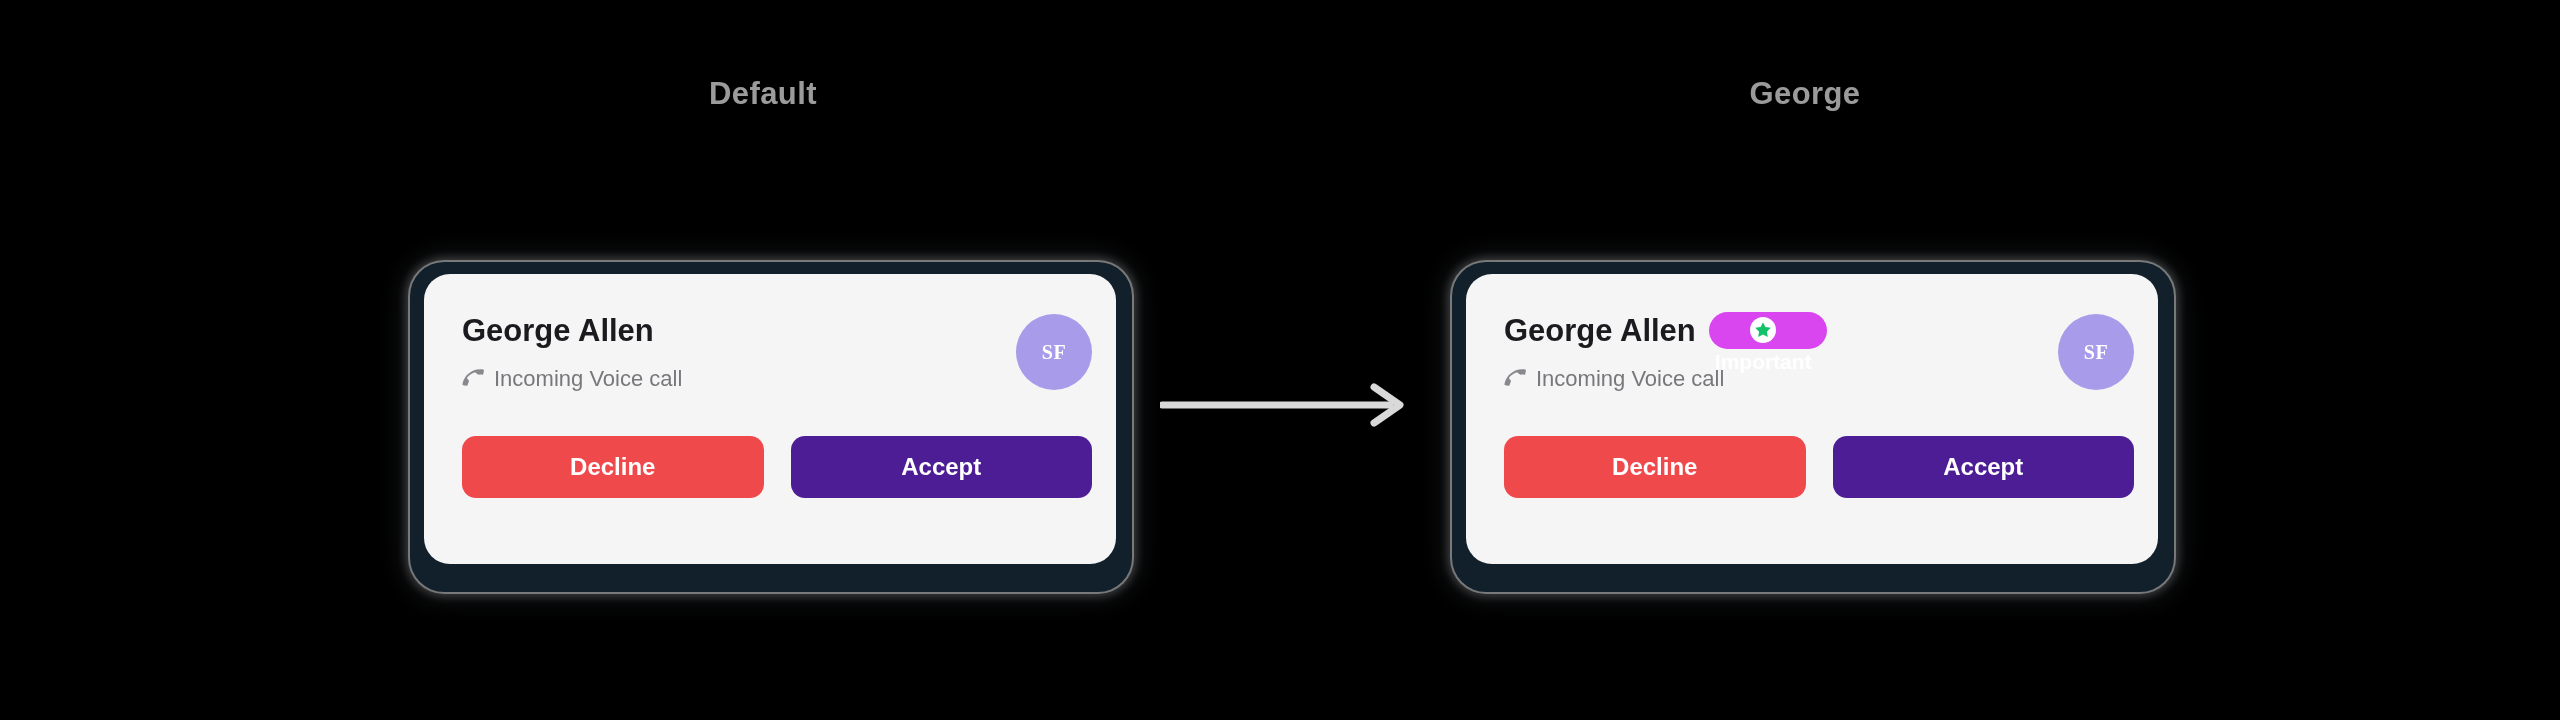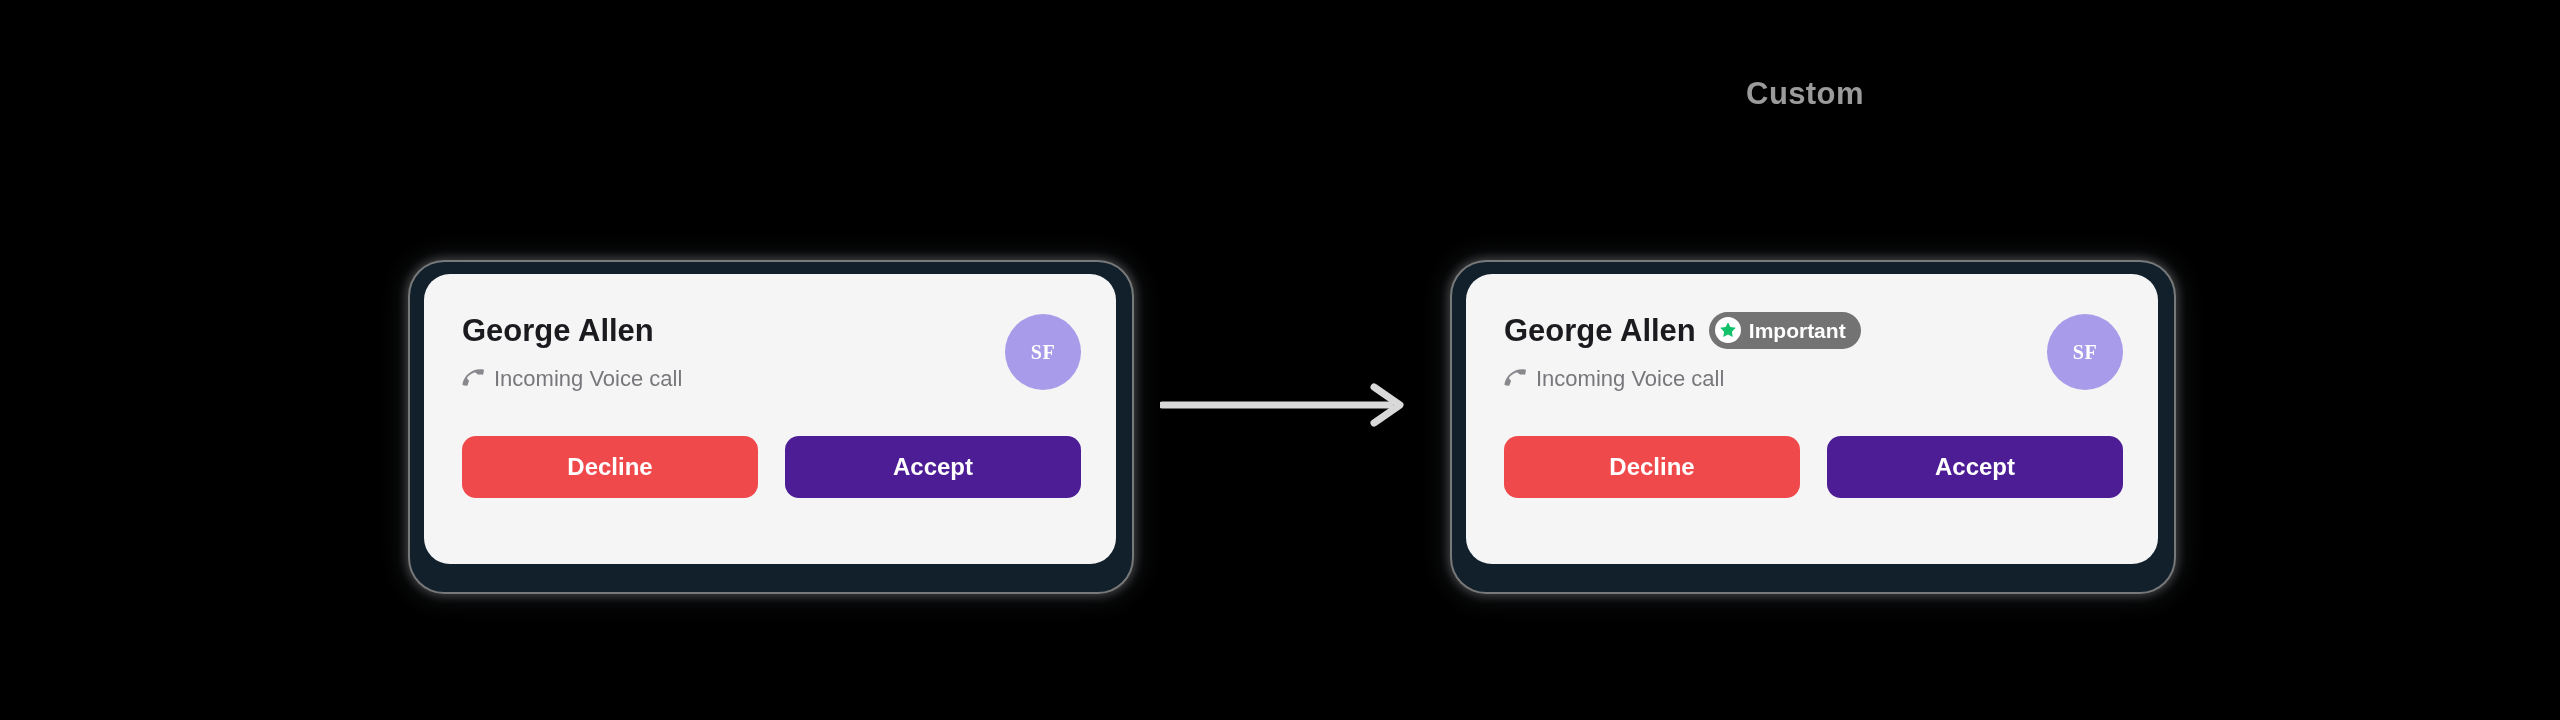--- a/index.html
+++ b/index.html
@@ -57,21 +57,21 @@
   
   .card {
     position: absolute;
     left: 0;
     top: 0;
     width: 692px;
     height: 290px;
     margin: 12px 0 0 14px;
     border-radius: 26px;
     background: #f5f5f5;
-    padding: 36px 35px 30px 38px;
+    padding: 36px 24px 30px 38px;
   }
 
   .card-top {
     position: relative;
     height: 108px;
   }
 
   .title-row {
     display: flex;
     align-items: center;
@@ -85,24 +85,25 @@
     color: #1b1b1f;
     line-height: 1;
     white-space: nowrap;
   }
 
   
   .badge {
     display: inline-flex;
     align-items: center;
     gap: 8px;
-    background: #737373;
+    background: #d946ef;
     border-radius: 999px;
     padding: 5px 15px 5px 6px;
     height: 37px;
+    flex-direction: column;
   }
   .badge-star {
     width: 26px;
     height: 26px;
     flex: 0 0 26px;
     border-radius: 50%;
     background: #ffffff;
     display: flex;
     align-items: center;
     justify-content: center;
@@ -181,22 +182,23 @@
     top: 382px;
     width: 250px;
     height: 46px;
   }
 </style>
 </head>
 <body>
 
 <div class="stage">
 
-
-  <div class="col-heading right">Custom</div>
+  <div class="col-heading left">Default</div>
+
+  <div class="col-heading right">George</div>
 
   <div class="card-frame left">
     <div class="card">
 
       <div class="card-top">
         <div class="title-row">
           <span class="caller-name">George Allen</span>
         </div>
 
         <div class="subtitle-row">

